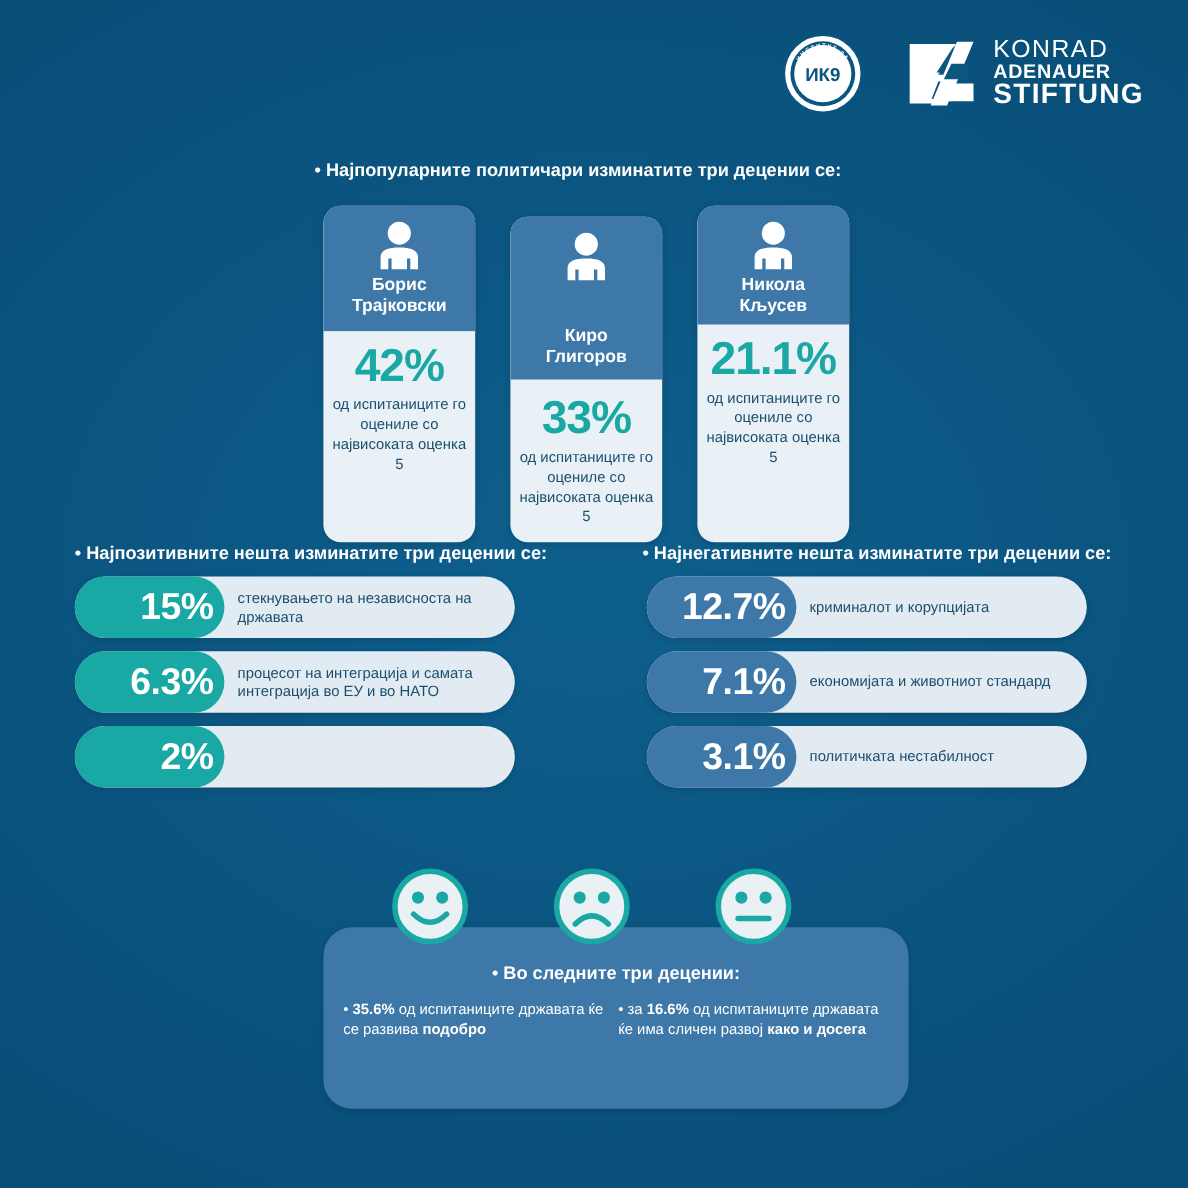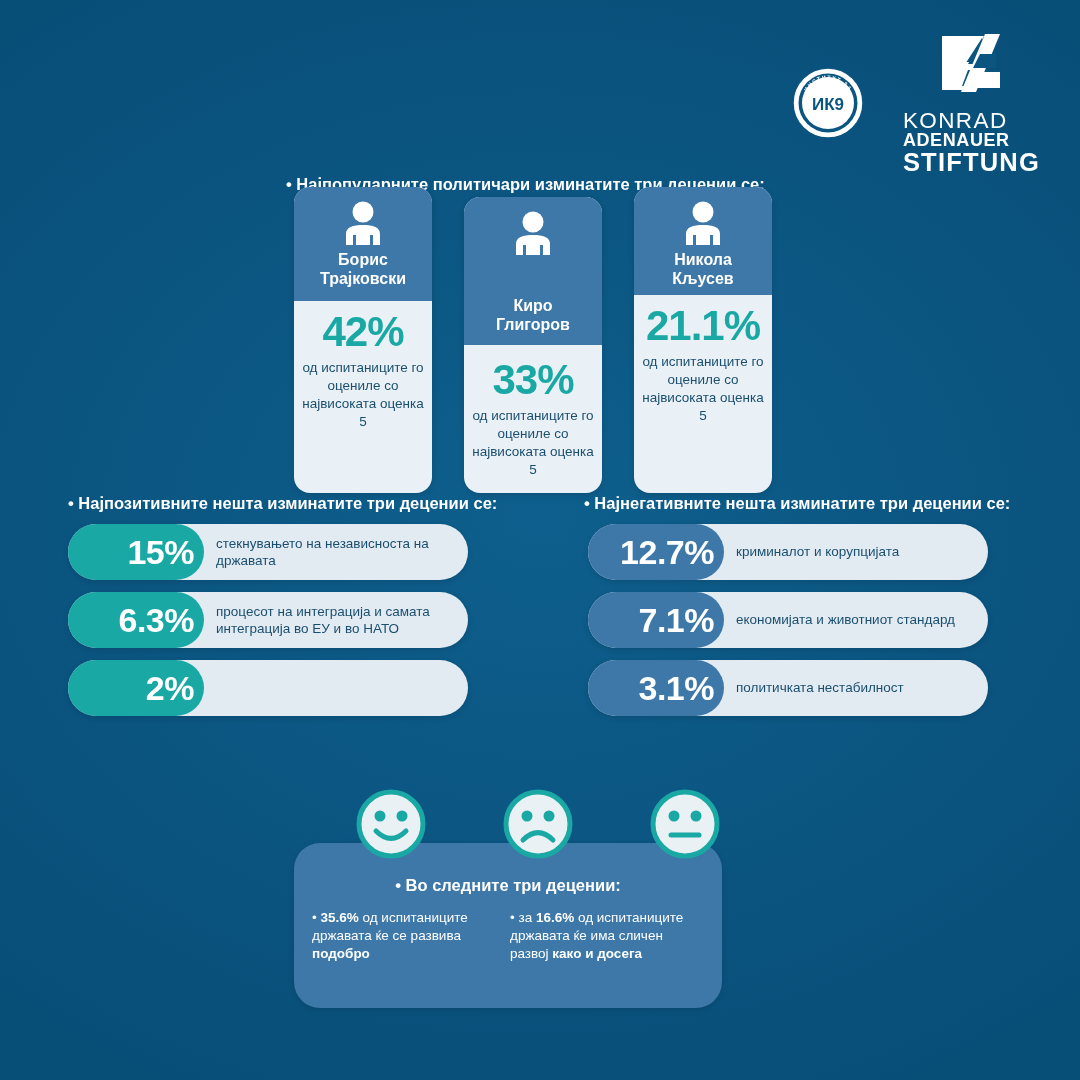--- a/index.html
+++ b/index.html
@@ -36,21 +36,20 @@
     width: 74px;
     height: 74px;
     position: relative;
   }
   .mk-logo svg { display: block; }
 
   .kas-logo {
     display: flex;
     align-items: center;
     gap: 14px;
-    flex-direction: column;
   }
   .kas-mark { width: 66px; height: 66px; display: block; }
   .kas-words {
     display: flex;
     flex-direction: column;
     line-height: 0.99;
     color: #ffffff;
   }
   .kas-words .l1 {
     font-size: 22.5px;
@@ -70,21 +69,21 @@
 
   
   .heading {
     position: absolute;
     color: #ffffff;
     font-size: 16.5px;
     font-weight: bold;
     white-space: nowrap;
   }
 
-  #h-politicians { left: 286px; top: 146px; margin-top: 29px; }
+  #h-politicians { left: 286px; top: 146px; }
   #h-positive    { left: 68px;  top: 494px; }
   #h-negative    { left: 584px; top: 494px; }
 
   
   .pol-row {
     position: absolute;
     left: 294px;
     top: 187px;
     display: flex;
     gap: 32px;
@@ -199,21 +198,21 @@
     display: flex;
     gap: 75px;
     z-index: 3;
   }
   .face { width: 72px; height: 72px; display: block; }
 
   .forecast {
     position: absolute;
     left: 294px;
     top: 843px;
-    width: 428px;
+    width: 532px;
     height: 165px;
     background: #3d78a8;
     border-radius: 26px;
     z-index: 2;
   }
   .forecast-title {
     color: #ffffff;
     font-size: 16.5px;
     font-weight: bold;
     text-align: center;

